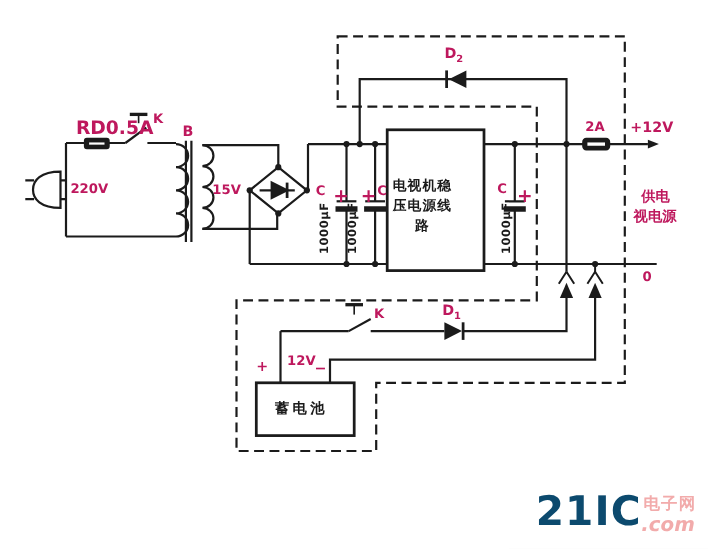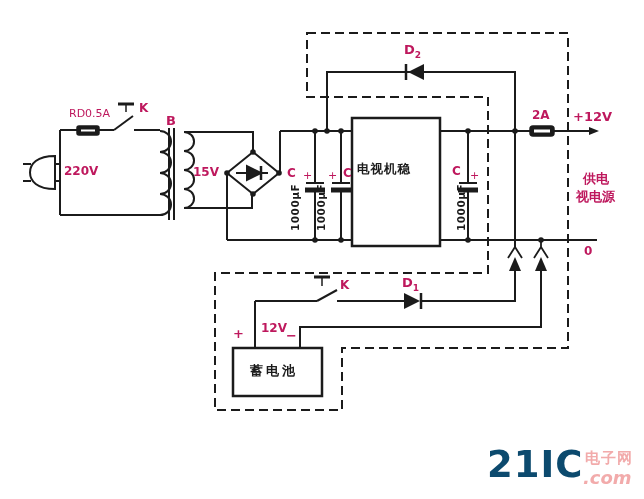--- a/index.html
+++ b/index.html
@@ -5,21 +5,21 @@
   html,body{margin:0;padding:0;background:#e8e8e8;}
   #stage{
     position:relative;width:644px;height:499px;background:#ffffff;
     font-family:"DejaVu Sans","Liberation Sans",sans-serif;color:#1b1b1b;
     overflow:hidden;
   }
   #circuit-svg{position:absolute;left:0;top:0;}
   .lbl{position:absolute;white-space:nowrap;color:#be185d;}
   .fs12{font-size:12px;font-weight:700;}
   .fs13{font-size:13px;font-weight:700;}
-  .plain{font-weight:400;font-size:11px;}
+  .plain{font-weight:700;font-size:17px;}
   .vtext{
     position:absolute;width:44px;height:16px;text-align:center;
     transform:rotate(-90deg);font-size:10.5px;font-weight:600;letter-spacing:.5px;
   }
   .boxtext{
     position:absolute;left:353px;top:160px;width:62px;text-align:center;
     font-size:12.5px;font-weight:700;line-height:18px;letter-spacing:1px;
   }
   .battext{
     position:absolute;left:233px;top:362px;width:82px;text-align:center;
@@ -165,20 +165,21 @@
   <span class="lbl plain" style="left:328px;top:169px;">+</span>
   <span class="lbl fs12" style="left:343px;top:166px;">C</span>
   <span class="vtext" style="left:301px;top:201px;">1000μF</span>
 
   <span class="lbl fs12" style="left:452px;top:164px;">C</span>
   <span class="lbl plain" style="left:470px;top:169px;">+</span>
   <span class="vtext" style="left:441px;top:201px;">1000μF</span>
 
   <div class="boxtext">
     <div>电视机稳</div>
+    <div>压电源线路</div>
   </div>
 
   <span class="lbl fs13" style="left:404px;top:42px;"><span>D</span><sub>2</sub></span>
   <span class="lbl fs13" style="left:402px;top:275px;"><span>D</span><sub>1</sub></span>
 
   <span class="lbl fs12" style="left:532px;top:108px;">2A</span>
   <span class="lbl fs13" style="left:573px;top:109px;">+12V</span>
   <span class="lbl fs13" style="left:583px;top:170px;">供电</span>
   <span class="lbl fs13" style="left:576px;top:188px;">视电源</span>
   <span class="lbl fs12" style="left:584px;top:244px;">0</span>

